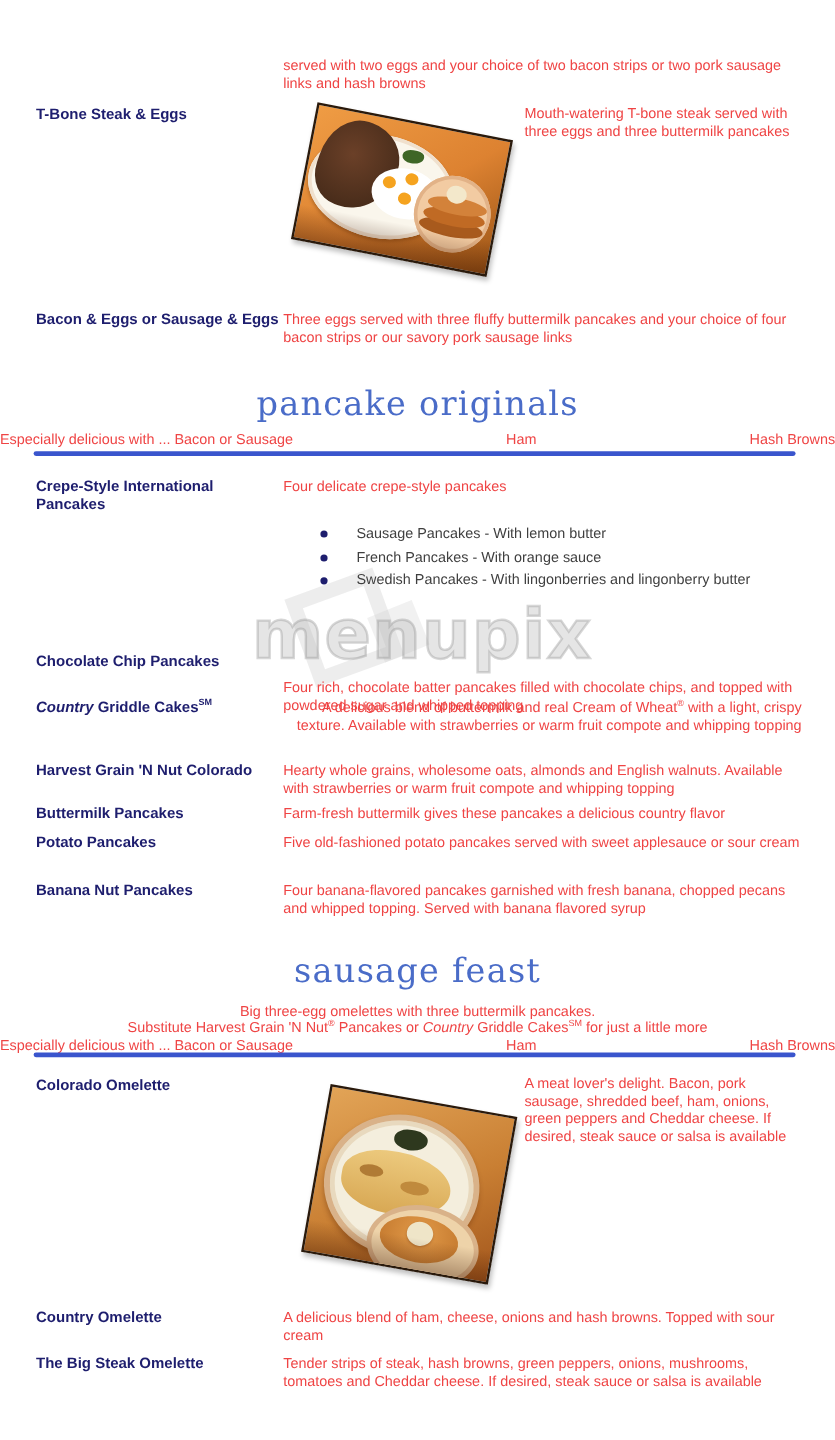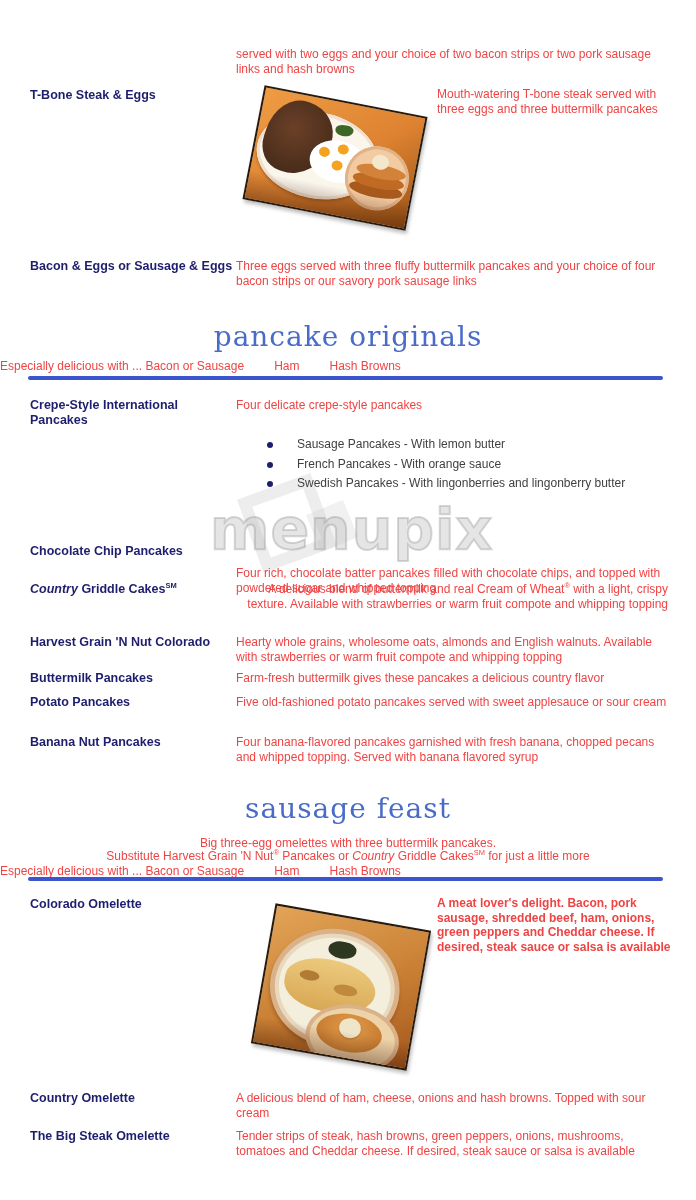--- a/index.html
+++ b/index.html
@@ -10,21 +10,21 @@
   }
   
   .idesc, .cline { color:#ef4444; font-size:12px; line-height:1.22; }
   .iname { color:#1e1e6e; font-size:12.5px; font-weight:bold; line-height:1.18; }
   .section-title {
     position:absolute; left:0; width:696px; text-align:center;
     font-family:"DejaVu Serif", serif; color:#4a6cc8; font-size:28px;
     letter-spacing:1px; z-index:2;
   }
   .cline { position:absolute; left:0; width:696px; text-align:center; z-index:2; }
-  .tagline { display:flex; justify-content:flex-start; gap:30px; }
+  .tagline { display:flex; justify-content:space-between; gap:30px; }
   .rule { position:absolute; height:4px; background:#3a55cd; border-radius:2px; z-index:2; }
   .sup { font-size:7.5px; vertical-align:super; line-height:0; letter-spacing:0; }
   .it { font-style:italic; }
   .abs { position:absolute; }
   .txt { z-index:2; }
 
   
   [data-name="intro-text"]            { left:236px; top:47px;  width:428px; }
   [data-name="item-name-tbone"]       { left:30px;  top:88px;  width:212px; }
   [data-name="item-desc-tbone"]       { left:437px; top:87px;  width:238px; }
@@ -52,21 +52,21 @@
   [data-name="item-name-potato"]      { left:30px;  top:695px; width:212px; }
   [data-name="item-desc-potato"]      { left:236px; top:695px; width:432px; }
   [data-name="item-name-banana"]      { left:30px;  top:735px; width:212px; }
   [data-name="item-desc-banana"]      { left:236px; top:735px; width:432px; }
   [data-name="omelette-title"]        { top:792px; }
   [data-name="omelette-line-1"]       { top:836px; }
   [data-name="omelette-line-2"]       { top:849px; }
   [data-name="omelette-tagline"]      { top:864px; }
   [data-name="rule-omelettes"]        { left:28px; top:877px; width:635px; }
   [data-name="item-name-colorado"]    { left:30px;  top:897px; width:212px; }
-  [data-name="item-desc-colorado"]    { left:437px; top:896px; width:236px;font-weight:bold; }
+  [data-name="item-desc-colorado"]    { left:437px; top:896px; width:236px; }
   [data-name="item-name-country-omelette"] { left:30px; top:1091px; width:212px; }
   [data-name="item-desc-country-omelette"] { left:236px; top:1091px; width:432px; }
   [data-name="item-name-big-steak"]   { left:30px;  top:1129px; width:212px; }
   [data-name="item-desc-big-steak"]   { left:236px; top:1129px; width:432px; }
 
   
   [data-name="watermark-text"] {
     left:210px; top:496px; z-index:0;
     font-family:"DejaVu Sans", sans-serif; font-weight:bold; font-size:57px;
     letter-spacing:1px; color:rgba(178,178,178,0.34);

